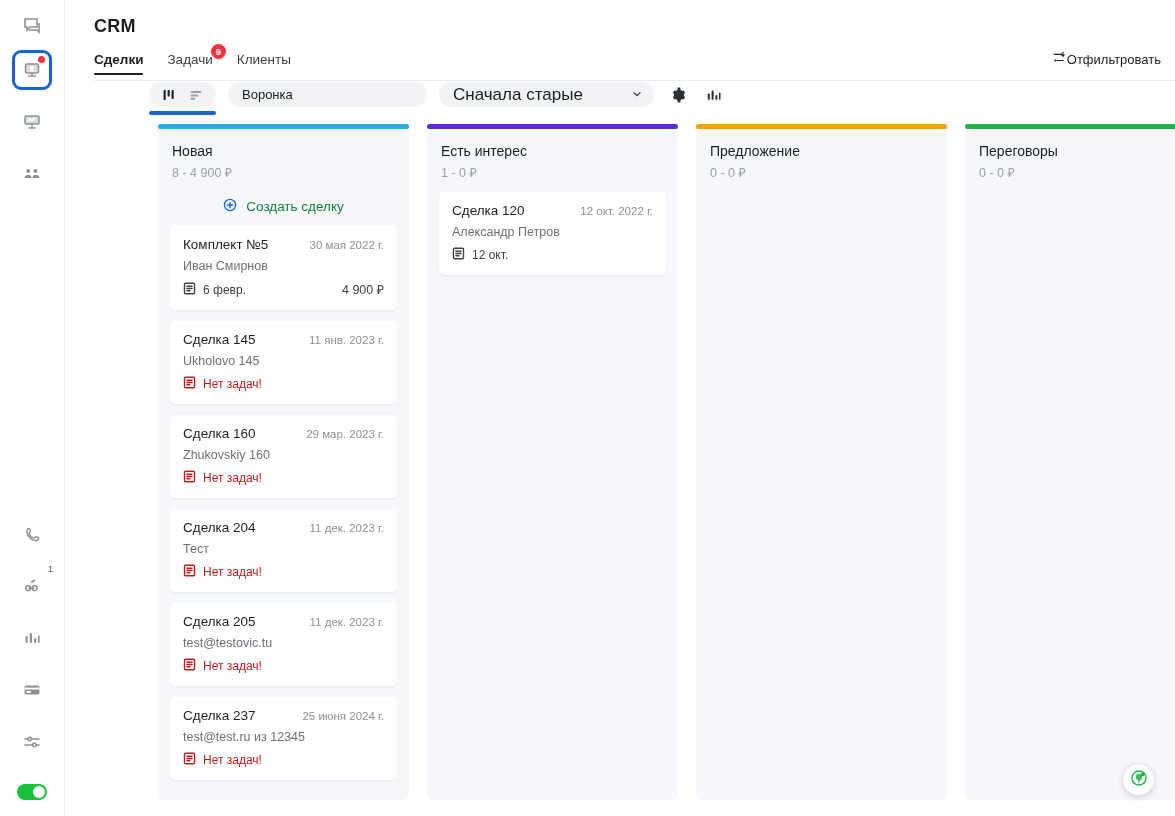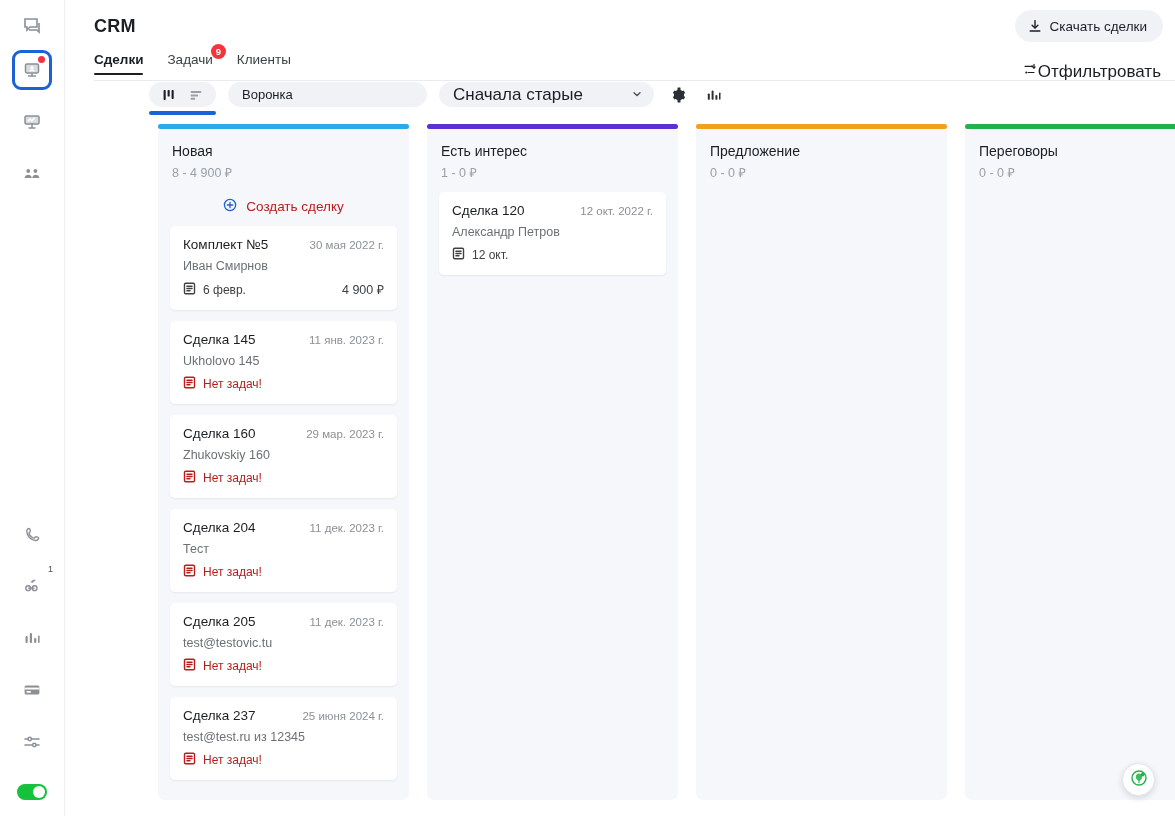--- a/index.html
+++ b/index.html
@@ -82,21 +82,21 @@
   }
   .tab-badge {
     position: absolute; top: -8px; right: -13px;
     min-width: 15px; height: 15px; padding: 0 3px;
     border-radius: 8px; background: #f5333f; color: #fff;
     font-size: 9.5px; font-weight: 700; line-height: 15px; text-align: center;
   }
   .filter-link {
     position: absolute; right: 14px; top: -2px;
     display: flex; align-items: center; gap: 1px;
-    font-size: 17px; color: #1b1f24; cursor: pointer; margin-top: 12px;
+    font-size: 13px; color: #1b1f24; cursor: pointer;
   }
   .hairline {
     position: absolute; left: 29px; right: 0; top: 80px;
     height: 1px; background: #e8eaed;
   }
 
   
   .controls {
     position: absolute; left: 84px; top: 82px;
     display: flex; align-items: center; gap: 12px;
@@ -132,21 +132,21 @@
     width: 251px; height: 676px;
     background: #f5f7fa; border-radius: 0 0 7px 7px;
     position: relative; overflow: hidden;
   }
   .col-bar { height: 5px; width: 100%; border-radius: 3px; }
   .col-head { padding: 14px 14px 0 14px; }
   .col-title { font-size: 14px; color: #1b1f24; }
   .col-sum { font-size: 12.5px; color: #9aa0a6; margin-top: 5px; }
   .create-link {
     display: flex; align-items: center; justify-content: center; gap: 9px;
-    margin-top: 17px; font-size: 13.5px; color: #b91c1c; cursor: pointer;
+    margin-top: 17px; font-size: 13.5px; color: #15803d; cursor: pointer;
   }
   .cards { padding: 11px 12px 0 12px; }
   .card {
     background: #ffffff; border-radius: 5px;
     padding: 11px 13px 12px 13px; margin-bottom: 11px;
     box-shadow: 0 1px 2px rgba(16,24,40,.07);
   }
   .card-row1 { display: flex; justify-content: space-between; align-items: baseline; }
   .card-title { font-size: 13.5px; color: #1b1f24; }
   .card-date { font-size: 11.5px; color: #8b9096; white-space: nowrap; }
@@ -274,30 +274,20 @@
 
     <div class="rail-slot" style="height:48px;">
       <div class="toggle-switch"></div>
     </div>
   </div>
 
   <div class="main">
 
     <div class="topbar">
       <div class="app-title">CRM</div>
-      <button class="download-btn">
-        <span>
-          <svg width="14" height="14" viewBox="0 0 14 14" fill="none" stroke="#1b1f24" stroke-width="1.4" stroke-linecap="round" stroke-linejoin="round">
-            <path d="M7 1.6v7.2"></path>
-              <path d="M4.1 6.2L7 9l2.9-2.8"></path>
-              <path d="M2.2 12h9.6"></path>
-          </svg>
-        </span>
-        <span>Скачать сделки</span>
-      </button>
     </div>
 
     <div class="tabsrow">
       <div class="tabs">
         <div class="tab active">
           <span>Сделки</span>
         </div>
         <div class="tab">
           <span>Задачи</span>
           <span class="tab-badge">9</span>

